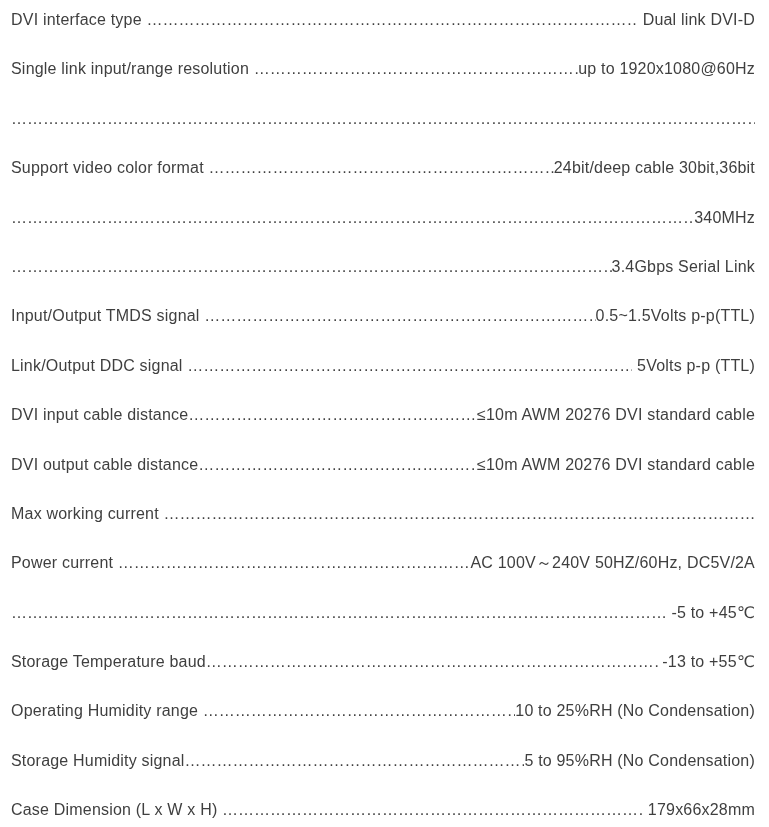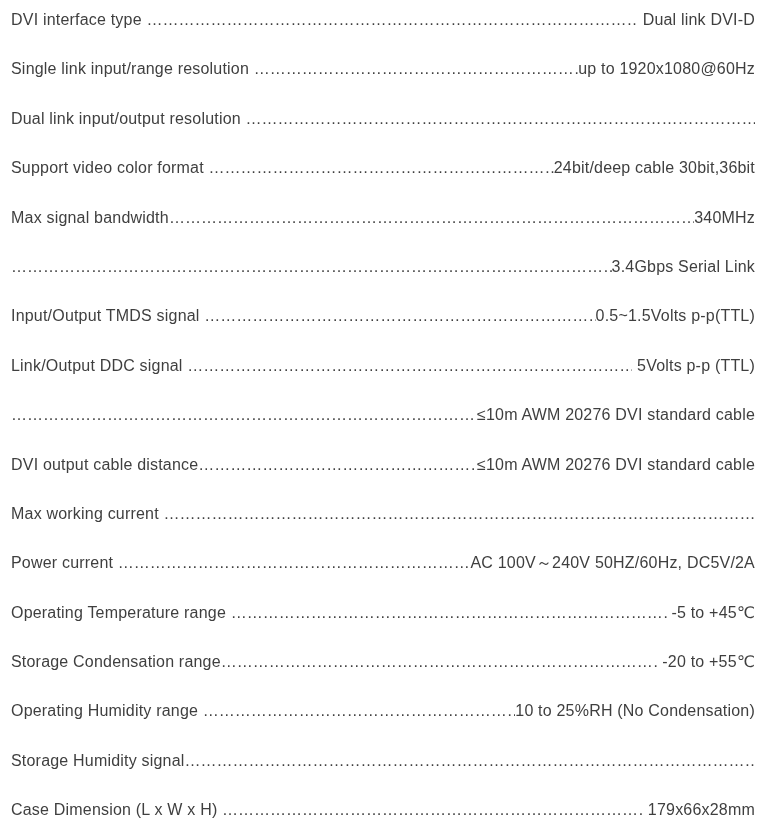--- a/index.html
+++ b/index.html
@@ -47,83 +47,82 @@
         <span class="label">DVI interface type </span>
         <span class="leader">………………………………………………………………………………………………………………………………………………………………………………………………………………………………………………………………………………………………………………………………</span>
         <span class="value"> Dual link DVI-D</span>
       </div>
       <div class="row">
         <span class="label">Single link input/range resolution </span>
         <span class="leader">………………………………………………………………………………………………………………………………………………………………………………………………………………………………………………………………………………………………………………………………</span>
         <span class="value">up to 1920x1080@60Hz</span>
       </div>
       <div class="row">
-        <span class="label">Dual link input/output resolution </span>
         <span class="leader">………………………………………………………………………………………………………………………………………………………………………………………………………………………………………………………………………………………………………………………………</span>
       </div>
       <div class="row">
         <span class="label">Support video color format </span>
         <span class="leader">………………………………………………………………………………………………………………………………………………………………………………………………………………………………………………………………………………………………………………………………</span>
         <span class="value">24bit/deep cable 30bit,36bit</span>
       </div>
       <div class="row">
-        <span class="label">Max signal bandwidth</span>
         <span class="leader">………………………………………………………………………………………………………………………………………………………………………………………………………………………………………………………………………………………………………………………………</span>
         <span class="value">340MHz</span>
       </div>
       <div class="row">
         <span class="leader">………………………………………………………………………………………………………………………………………………………………………………………………………………………………………………………………………………………………………………………………</span>
         <span class="value">3.4Gbps Serial Link</span>
       </div>
       <div class="row">
         <span class="label">Input/Output TMDS signal </span>
         <span class="leader">………………………………………………………………………………………………………………………………………………………………………………………………………………………………………………………………………………………………………………………………</span>
         <span class="value">0.5~1.5Volts p-p(TTL)</span>
       </div>
       <div class="row">
         <span class="label">Link/Output DDC signal </span>
         <span class="leader">………………………………………………………………………………………………………………………………………………………………………………………………………………………………………………………………………………………………………………………………</span>
         <span class="value"> 5Volts p-p (TTL)</span>
       </div>
       <div class="row">
+        <span class="label">DVI input cable distance</span>
         <span class="leader">………………………………………………………………………………………………………………………………………………………………………………………………………………………………………………………………………………………………………………………………</span>
         <span class="value">≤10m AWM 20276 DVI standard cable</span>
       </div>
       <div class="row">
         <span class="label">DVI output cable distance</span>
         <span class="leader">………………………………………………………………………………………………………………………………………………………………………………………………………………………………………………………………………………………………………………………………</span>
         <span class="value">≤10m AWM 20276 DVI standard cable</span>
       </div>
       <div class="row">
         <span class="label">Max working current </span>
         <span class="leader">………………………………………………………………………………………………………………………………………………………………………………………………………………………………………………………………………………………………………………………………</span>
       </div>
       <div class="row">
         <span class="label">Power current </span>
         <span class="leader">………………………………………………………………………………………………………………………………………………………………………………………………………………………………………………………………………………………………………………………………</span>
         <span class="value">AC 100V～240V 50HZ/60Hz, DC5V/2A</span>
       </div>
       <div class="row">
-        <span class="label">Operating Temperature range </span>
         <span class="leader">………………………………………………………………………………………………………………………………………………………………………………………………………………………………………………………………………………………………………………………………</span>
         <span class="value"> -5 to +45℃</span>
       </div>
       <div class="row">
-        <span class="label">Storage Condensation range</span>
+        <span class="label">Storage Temperature baud</span>
         <span class="leader">………………………………………………………………………………………………………………………………………………………………………………………………………………………………………………………………………………………………………………………………</span>
-        <span class="value"> -20 to +55℃</span>
+        <span class="value"> -13 to +55℃</span>
       </div>
       <div class="row">
         <span class="label">Operating Humidity range </span>
         <span class="leader">………………………………………………………………………………………………………………………………………………………………………………………………………………………………………………………………………………………………………………………………</span>
         <span class="value">10 to 25%RH (No Condensation)</span>
       </div>
       <div class="row">
         <span class="label">Storage Humidity signal</span>
         <span class="leader">………………………………………………………………………………………………………………………………………………………………………………………………………………………………………………………………………………………………………………………………</span>
+        <span class="value">5 to 95%RH (No Condensation)</span>
       </div>
       <div class="row">
         <span class="label">Case Dimension (L x W x H) </span>
         <span class="leader">………………………………………………………………………………………………………………………………………………………………………………………………………………………………………………………………………………………………………………………………</span>
         <span class="value"> 179x66x28mm</span>
       </div>
     </div>
 </main>
 
 </body></html>

